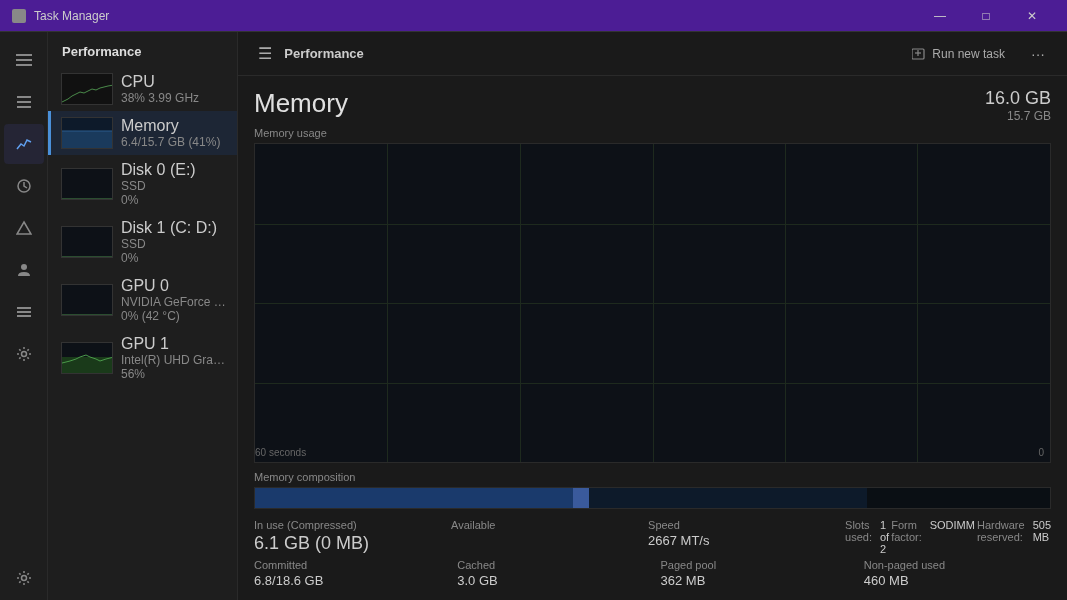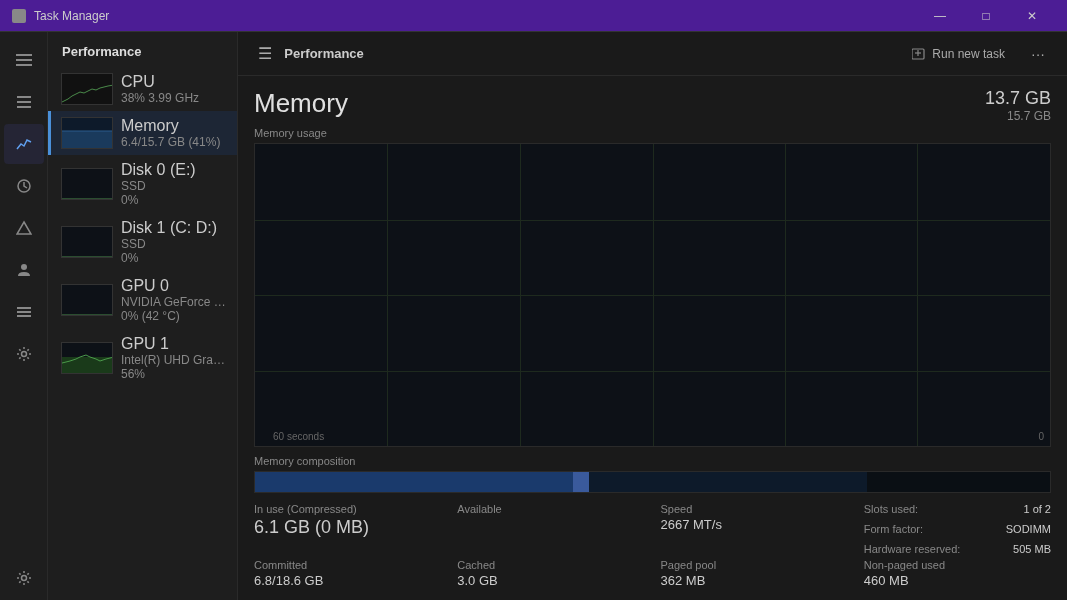--- a/index.html
+++ b/index.html
@@ -238,21 +238,21 @@
       border-top: 1px solid #1e2a1e;
     }
     .grid-line-v {
       position: absolute;
       top: 0; bottom: 0;
       border-left: 1px solid #1e2a1e;
     }
     .chart-time-label {
       position: absolute;
       bottom: 4px;
-      left: 18px;
+      left: 0;
       font-size: 10px;
       color: #666;
     }
     .chart-time-label-right {
       position: absolute;
       bottom: 4px;
       right: 6px;
       font-size: 10px;
       color: #666;
     }
@@ -311,22 +311,22 @@
       font-weight: 300;
       color: #ccc;
     }
     .stat-value-small {
       font-size: 13px;
       font-weight: 300;
       color: #ccc;
     }
     .stat-right-group {
       display: flex;
-      flex-direction: column;
-      gap: 8px;
+      flex-direction: row;
+      gap: 2px;
     }
     .stat-right-row {
       display: flex;
       justify-content: space-between;
       gap: 8px;
     }
     .stat-right-label {
       font-size: 11px;
       color: #888;
     }
@@ -518,21 +518,21 @@
         </div>
         <div class="more-btn">···</div>
       </div>
     </div>
 
     <div class="content-area">
 
       <div class="content-header">
         <div class="content-title">Memory</div>
         <div class="content-header-right">
-          <div class="total-memory">13.7 GB</div>
+          <div class="total-memory">16.0 GB</div>
           <div class="used-memory">15.7 GB</div>
         </div>
       </div>
 
       <div class="chart-label">Memory usage</div>
 
       <div class="memory-chart-container">
 
         <div class="grid-line-h" style="top:25%"></div>
         <div class="grid-line-h" style="top:50%"></div>

